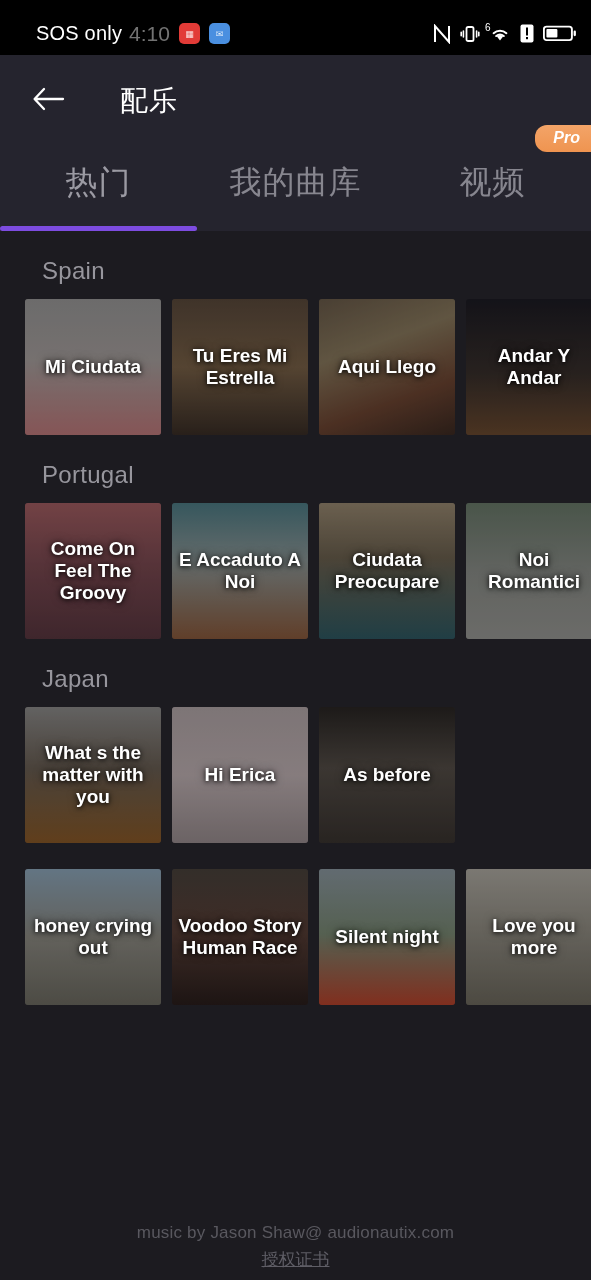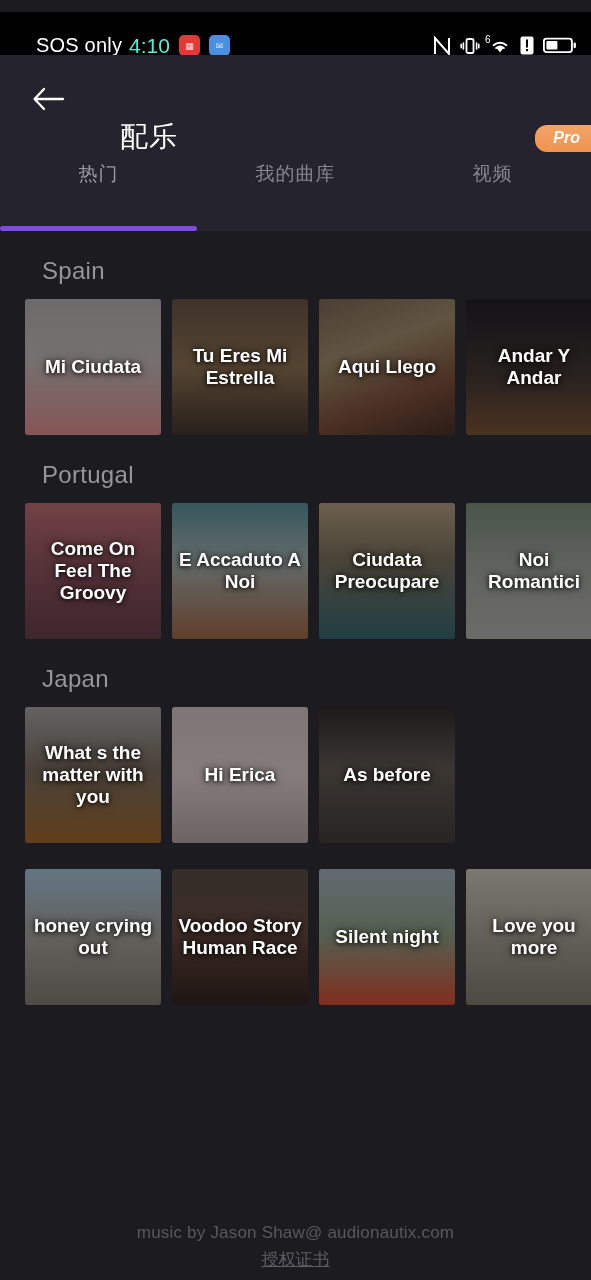--- a/index.html
+++ b/index.html
@@ -6,27 +6,27 @@
   html, body {
     width: 591px; height: 1280px;
     background: #1c1b20;
     font-family: "Liberation Sans", "DejaVu Sans", sans-serif;
     overflow: hidden;
   }
   .phone { position: relative; width: 591px; height: 1280px; background: #1c1b20; }
 
   
   .statusbar {
-    position: absolute; top: 12px; left: 0; width: 591px; height: 55px;
+    position: absolute; top: 0; left: 0; width: 591px; height: 55px;
     background: #000; display: flex; align-items: center;
     padding: 12px 14px 0 36px; color: #fff;
   }
   .sb-left { display: flex; align-items: center; gap: 7px; }
   .sb-sos { font-size: 20px; letter-spacing: .2px; color: #fff; }
-  .sb-time { font-size: 21px; color: #5eead4; }
+  .sb-time { font-size: 21px; color: #737373; }
   .sb-appicon { width: 21px; height: 21px; border-radius: 5px; margin-left: 2px;
                 position: relative; overflow: hidden; }
   .sb-appicon.red { background: #e23b37; }
   .sb-appicon.blue { background: #4a8fe0; }
   .sb-appicon .glyph { position: absolute; inset: 0; display: flex; align-items: center;
      justify-content: center; font-size: 9px; color: rgba(255,255,255,.85); font-weight: bold; }
   .sb-spacer { flex: 1; }
   .sb-right { display: flex; align-items: center; gap: 9px; }
   .sb-right svg { display: block; }
   .sb-wifi-wrap { position: relative; display:flex; align-items:center; }
@@ -38,26 +38,26 @@
     background: #25242e;
   }
   .appbar { position: relative; height: 92px; }
   .back-btn {
     position: absolute; left: 27px; top: 24px; width: 44px; height: 44px;
     display: flex; align-items: center; justify-content: center; cursor: pointer;
   }
   .page-title {
     position: absolute; left: 120px; top: 24px; height: 44px;
     display: flex; align-items: center;
-    font-size: 28px; color: #fff; font-weight: 400; letter-spacing: 1px; margin-top: 36px;
+    font-size: 28px; color: #fff; font-weight: 400; letter-spacing: 1px;
   }
   .tabs { position: relative; height: 84px; display: flex; }
   .tab {
     flex: 1; display: flex; align-items: flex-start; justify-content: center;
-    padding-top: 14px; font-size: 19px; color: #87868f; cursor: pointer;
+    padding-top: 14px; font-size: 32px; color: #87868f; cursor: pointer;
     letter-spacing: 1px;
   }
   .tab.active { color: #9b9aa3; }
   .tab-indicator {
     position: absolute; left: 0; bottom: 0; width: 197px; height: 5px;
     background: #7d4ce0; border-radius: 3px;
   }
   .pro-badge {
     position: absolute; right: 0; top: -22px;
     background: linear-gradient(180deg,#f3a468,#ef9450);

